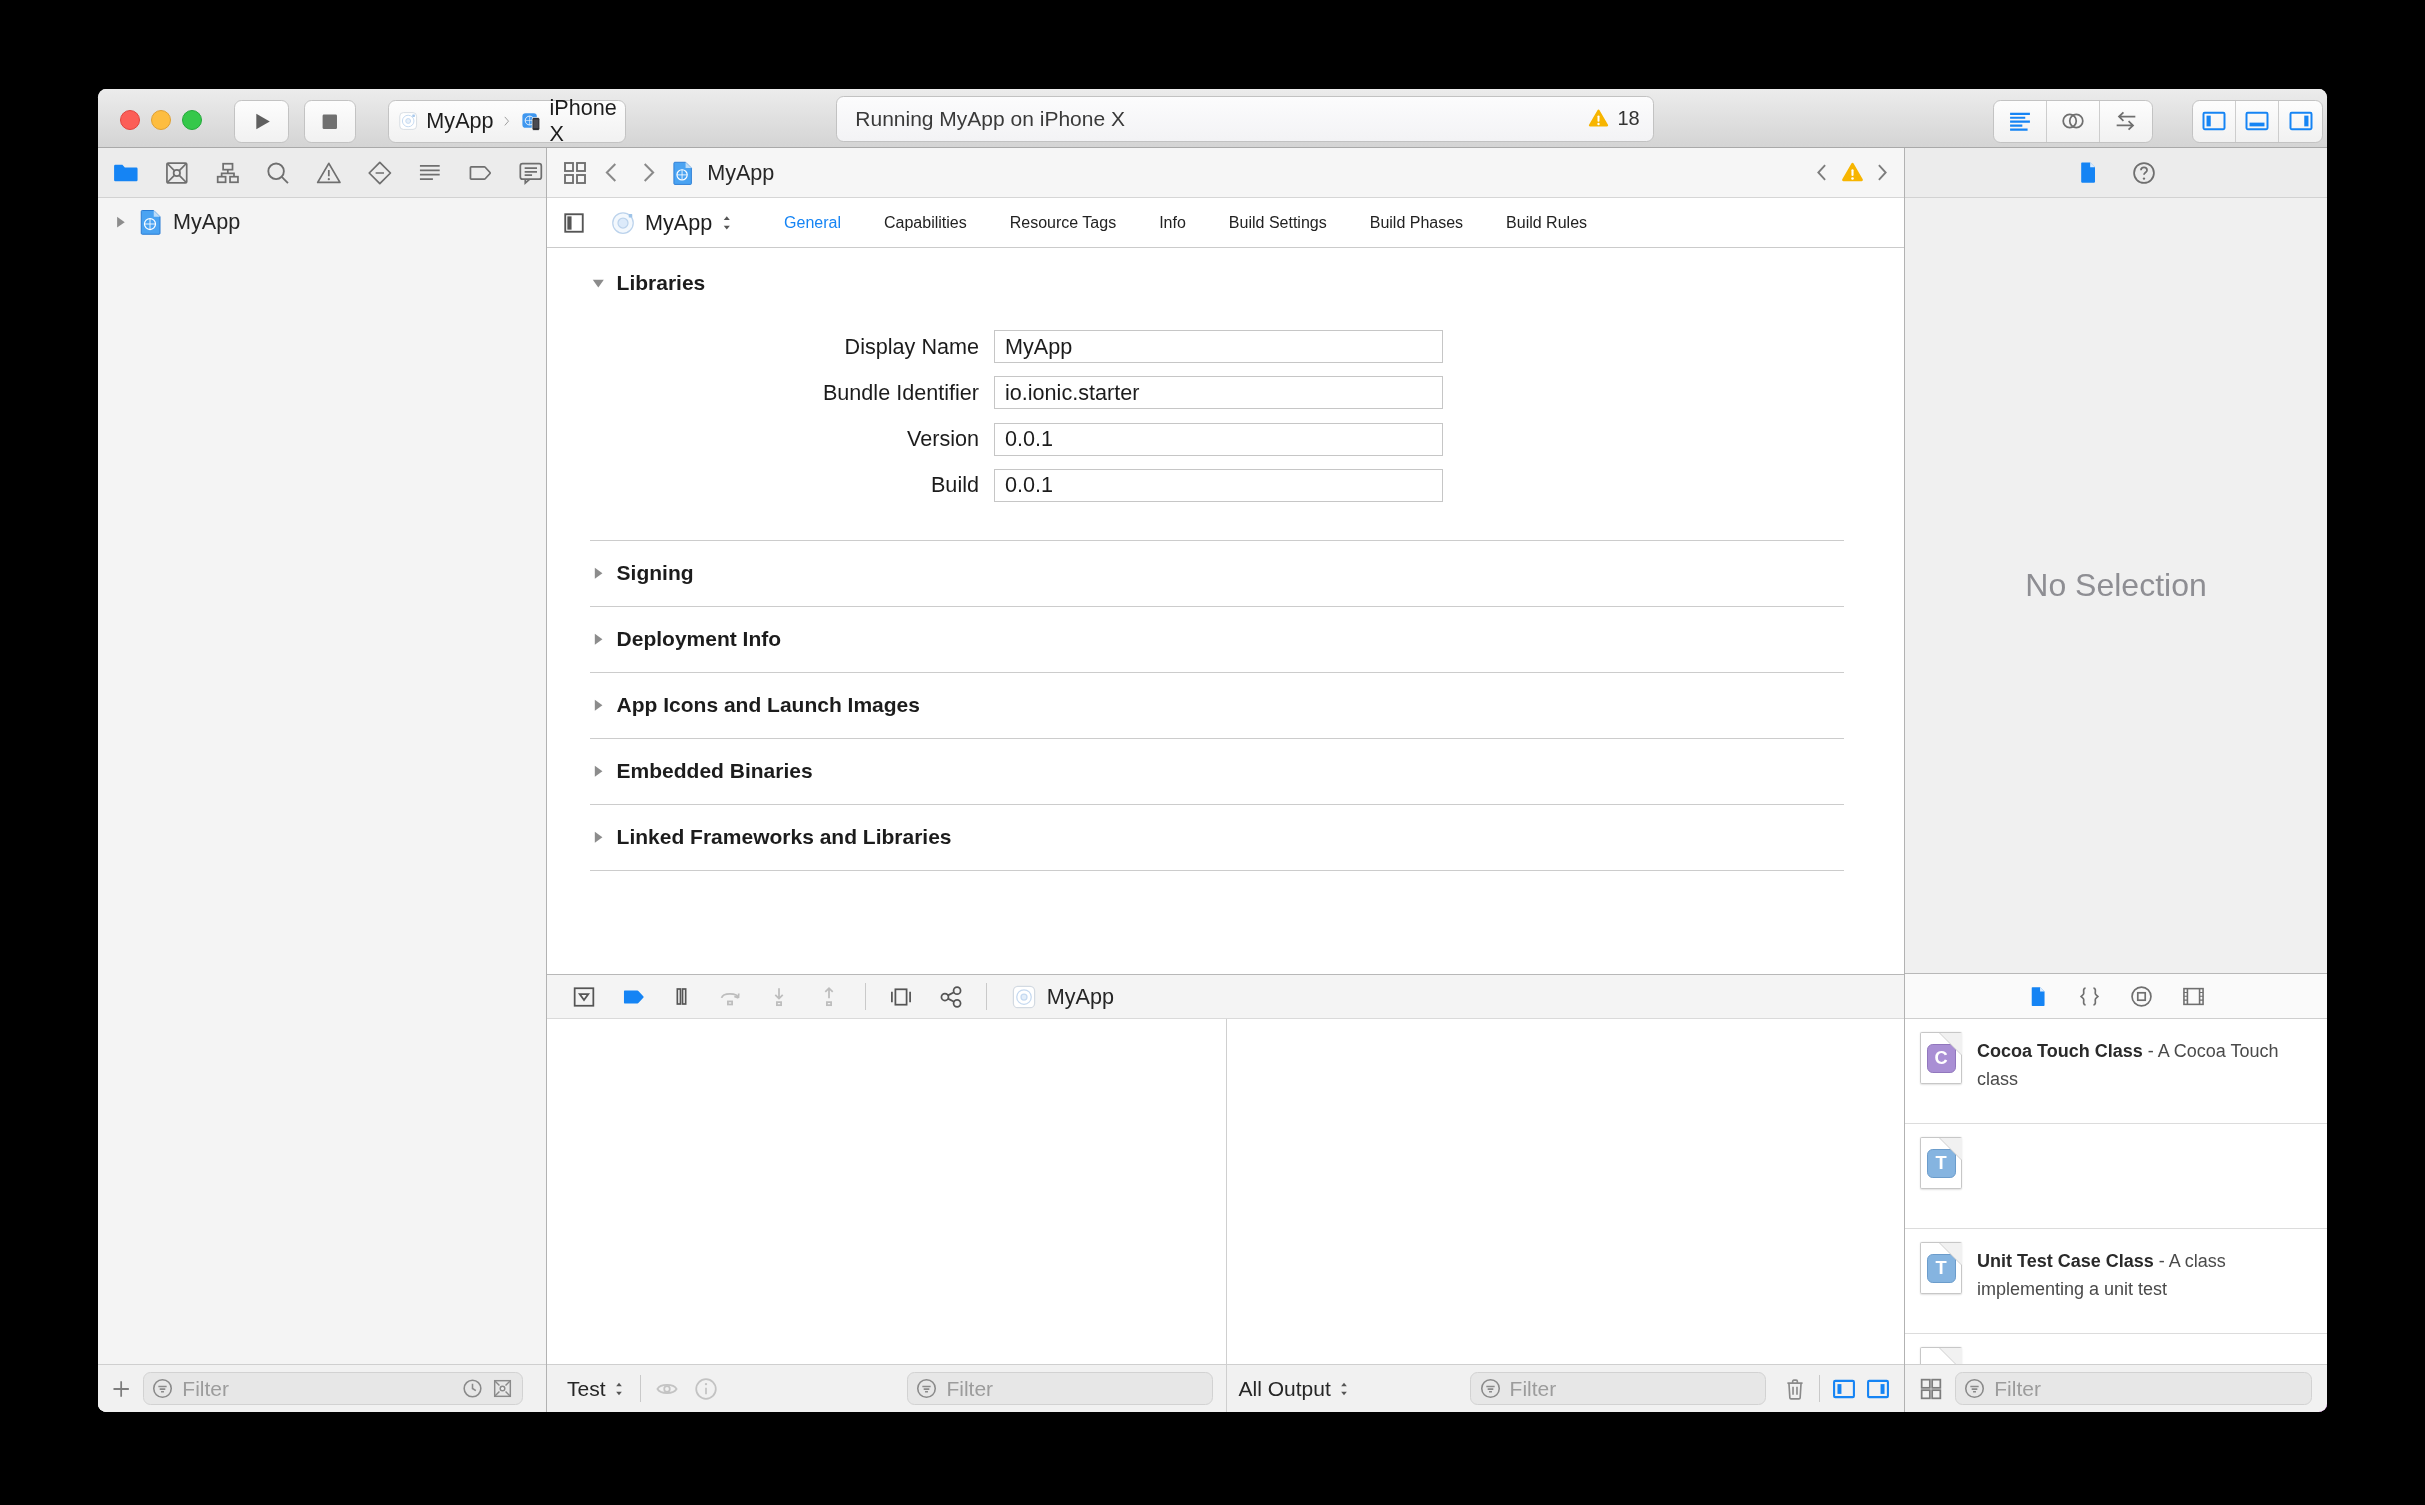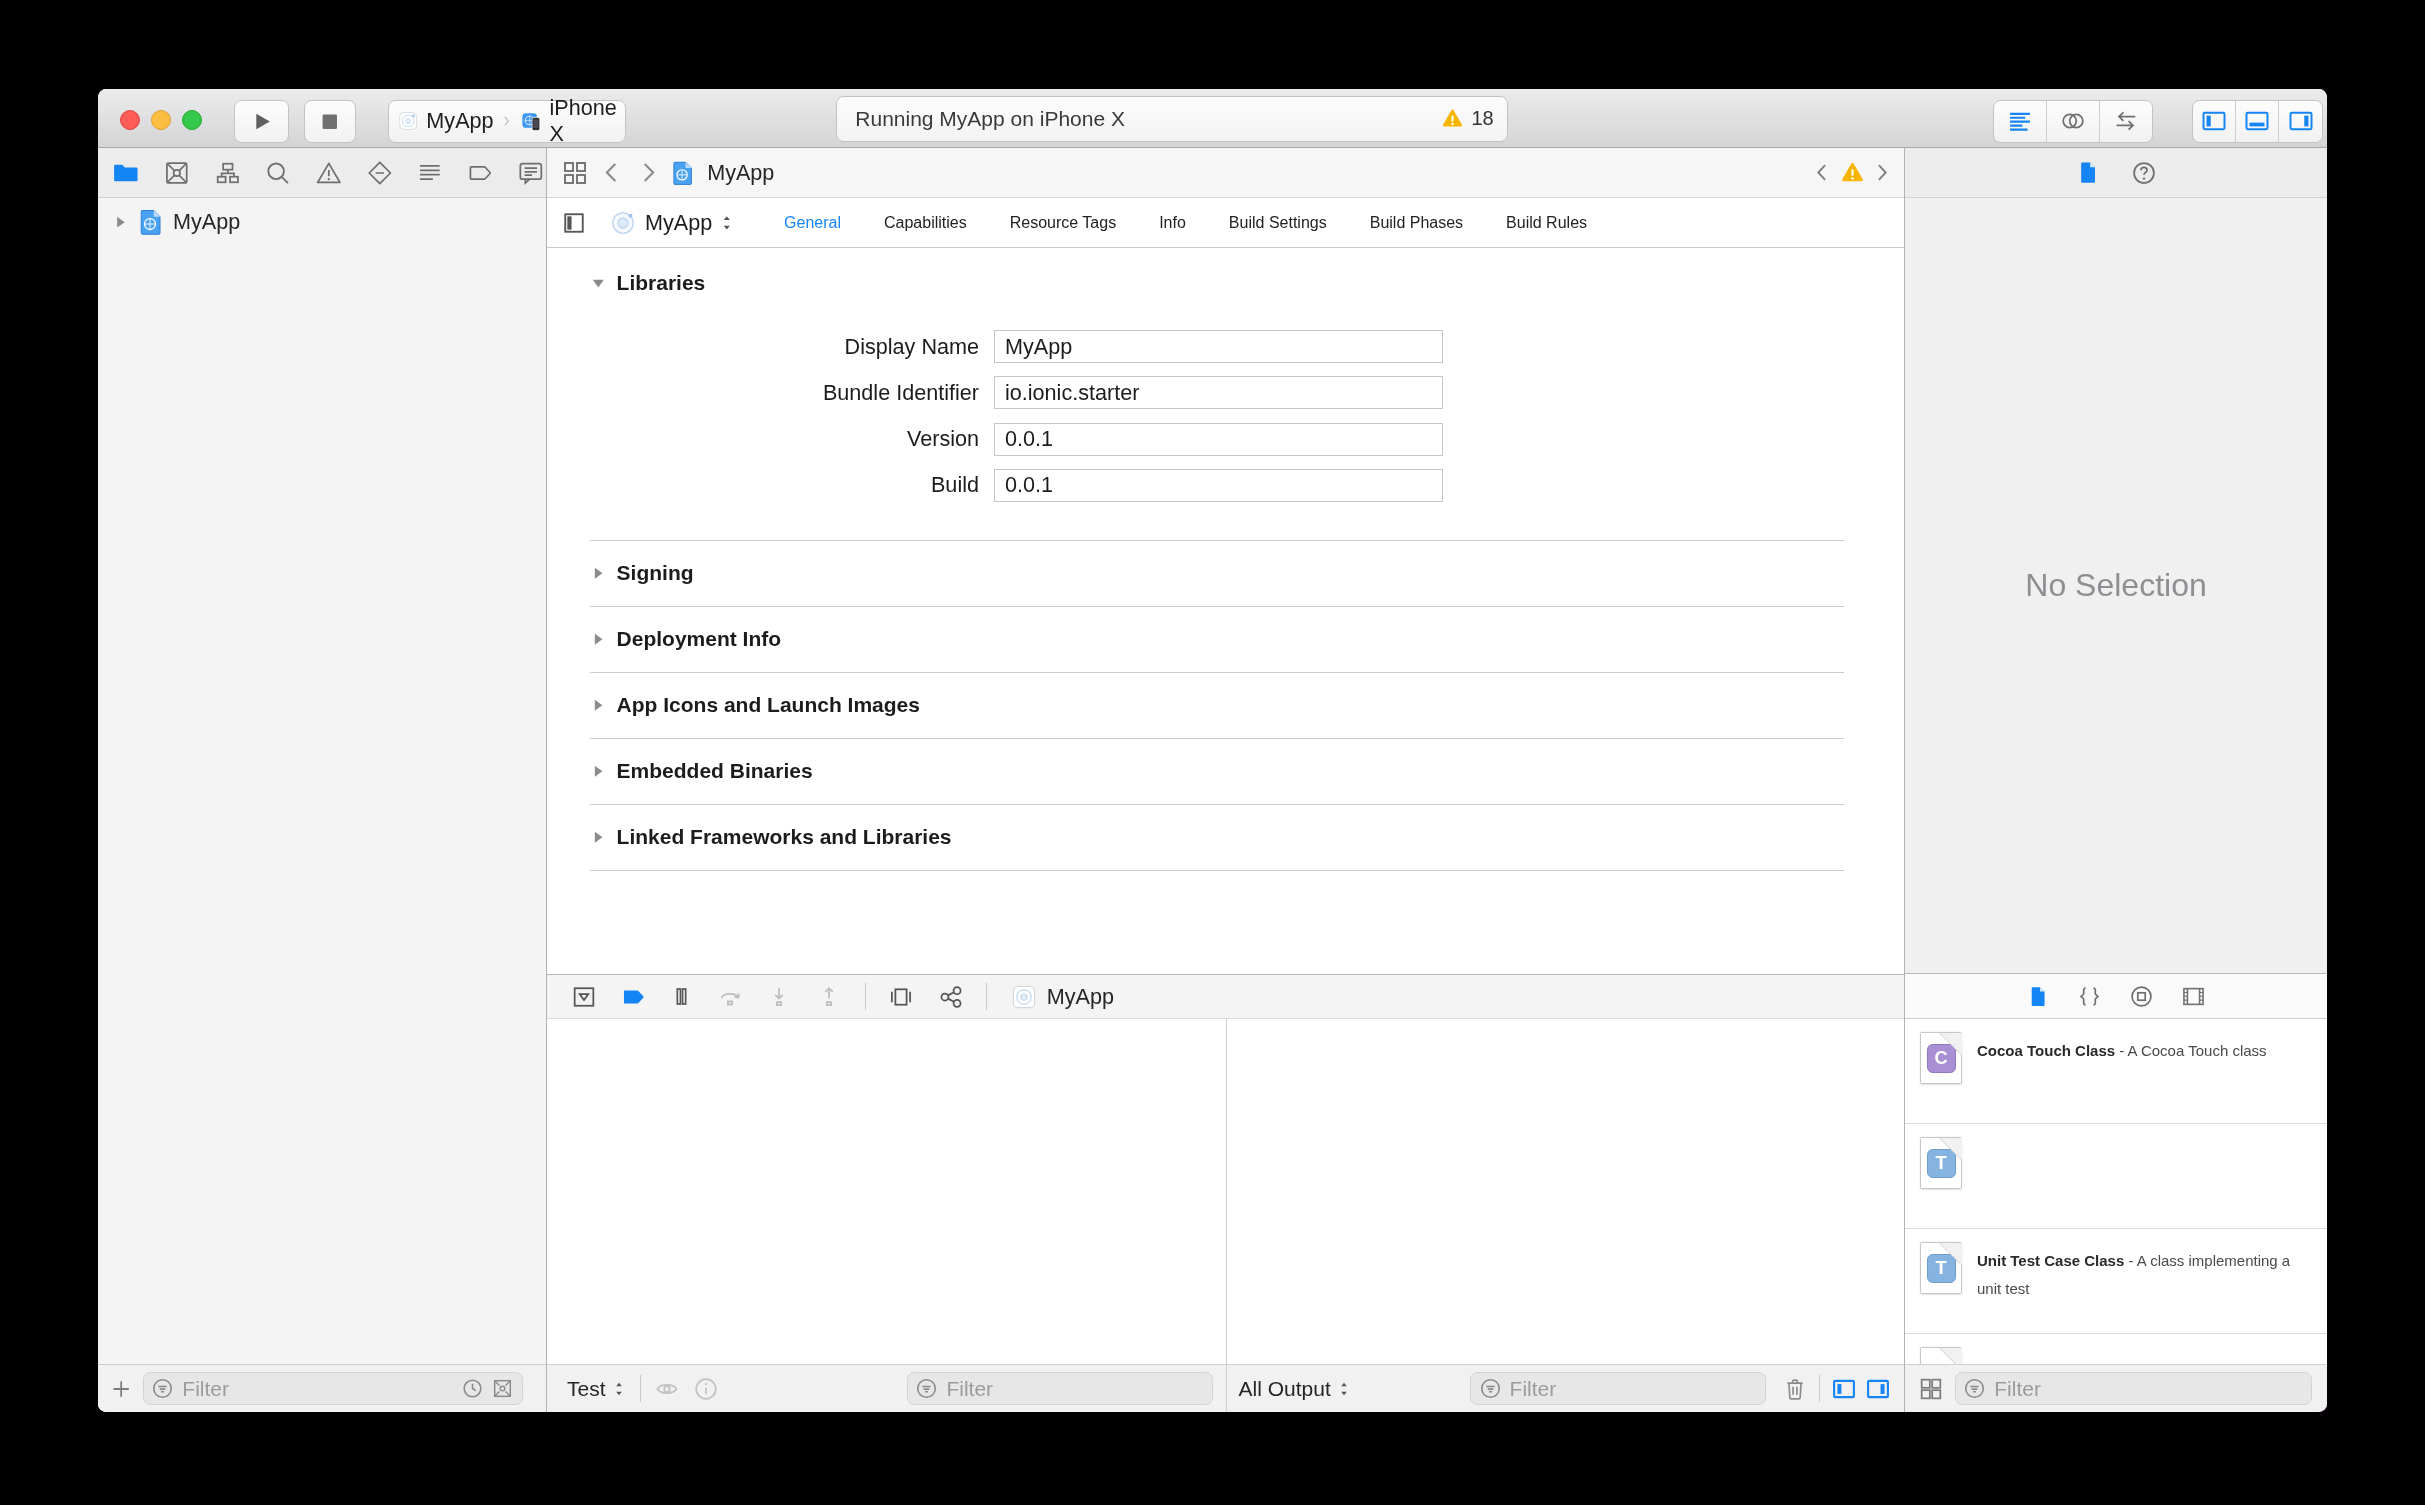--- a/index.html
+++ b/index.html
@@ -13,21 +13,21 @@
   .light{width:18.3px;height:18.3px;border-radius:50%;}
   .light.red{background:#fc5e57;border:0.8px solid #e1443e;}
   .light.yellow{background:#fdbd40;border:0.8px solid #e0a032;}
   .light.green{background:#35c84a;border:0.8px solid #24a93a;}
   .tbtn{position:absolute;top:10.8px;height:43px;background:linear-gradient(#fdfdfd,#f1f1f1);
     border:0.8px solid #c3c3c3;border-radius:7.5px;display:flex;align-items:center;justify-content:center;box-sizing:border-box;}
   .play{left:136px;width:55px;}
   .stop{left:206px;width:52px;}
   .scheme{left:290px;width:238px;justify-content:flex-start;padding:0 8.3px;gap:6.7px;}
   .scheme .nm{font-size:21.6px;color:#1d1d1d;}
-  .activity{position:absolute;left:738px;top:6.7px;width:672px;height:46px;border-radius:7.5px;
+  .activity{position:absolute;left:738px;top:6.7px;width:818px;height:46px;border-radius:7.5px;
     background:linear-gradient(#fcfcfd,#f3f3f5);border:0.8px solid #c2c2c2;display:flex;align-items:center;box-sizing:border-box;padding:0 13.3px 0 18.3px;}
   .activity .txt{font-size:21px;color:#3a3a3a;}
   .activity .warnwrap{margin-left:auto;display:flex;align-items:center;gap:6.7px;}
   .activity .cnt{font-size:20px;color:#333;}
   .seg{position:absolute;top:10.8px;height:43px;display:flex;background:linear-gradient(#fdfdfd,#f1f1f1);
     border:0.8px solid #c3c3c3;border-radius:7.5px;overflow:hidden;box-sizing:border-box;}
   .seg .cell{display:flex;align-items:center;justify-content:center;border-right:0.8px solid #cdcdcd;}
   .seg .cell:last-child{border-right:none;}
   .seg-editor{right:174px;width:160px;}
   .seg-editor .cell{width:53px;}
@@ -84,21 +84,21 @@
   .dbhalf.r{flex:1;padding:0 11.6px;}
   .scopelbl{font-size:21px;color:#262626;display:flex;align-items:center;gap:3.3px;}
   
   .inspbody{height:776px;flex:0 0 776px;display:flex;align-items:center;justify-content:center;background:#f0f0f0;
     border-bottom:0.8px solid #b8b8b8;box-sizing:border-box;}
   .nosel{font-size:32px;color:#8e8e93;}
   .libbar{height:45px;flex:0 0 45px;display:flex;align-items:center;justify-content:center;gap:25px;background:#fafafa;
     border-bottom:0.8px solid #cfcfcf;box-sizing:border-box;}
   .liblist{flex:1;min-height:0;background:#fff;overflow:hidden;}
   .librow{display:flex;gap:15px;padding:13.3px 16.6px 11.6px 15px;border-bottom:0.8px solid #dcdcdc;box-sizing:border-box;height:105px;}
-  .librow .txt{font-size:15px;line-height:28px;color:#4a4a4a;padding-top:5px;}
+  .librow .txt{font-size:18px;line-height:28px;color:#4a4a4a;padding-top:5px;}
   .librow .t{font-weight:bold;color:#2a2a2a;}
   .libdoc{position:relative;width:40px;height:50px;background:#fff;border:0.8px solid #c7c7c7;border-radius:1.7px;
     flex:0 0 40px;display:flex;align-items:center;justify-content:center;box-shadow:0 0.8px 1.7px rgba(0,0,0,.12);}
   .libdoc::before{content:"";position:absolute;top:-0.8px;right:-0.8px;width:0;height:0;
     border-top:11.6px solid #f1f1f1;border-left:11.6px solid transparent;border-bottom:11.6px solid transparent;
     border-right:11.6px solid #f1f1f1; filter:drop-shadow(-0.8px 0.8px 0 #cfcfcf);}
   .badge{width:27px;height:27px;border-radius:5.8px;display:flex;align-items:center;justify-content:center;
     color:#fff;font-size:18.3px;font-weight:bold;}
   .badge.purple{background:#a98fd4;border:0.8px solid #9177bd;}
   .badge.blue{background:#85b4e0;border:0.8px solid #6b9ccb;}

